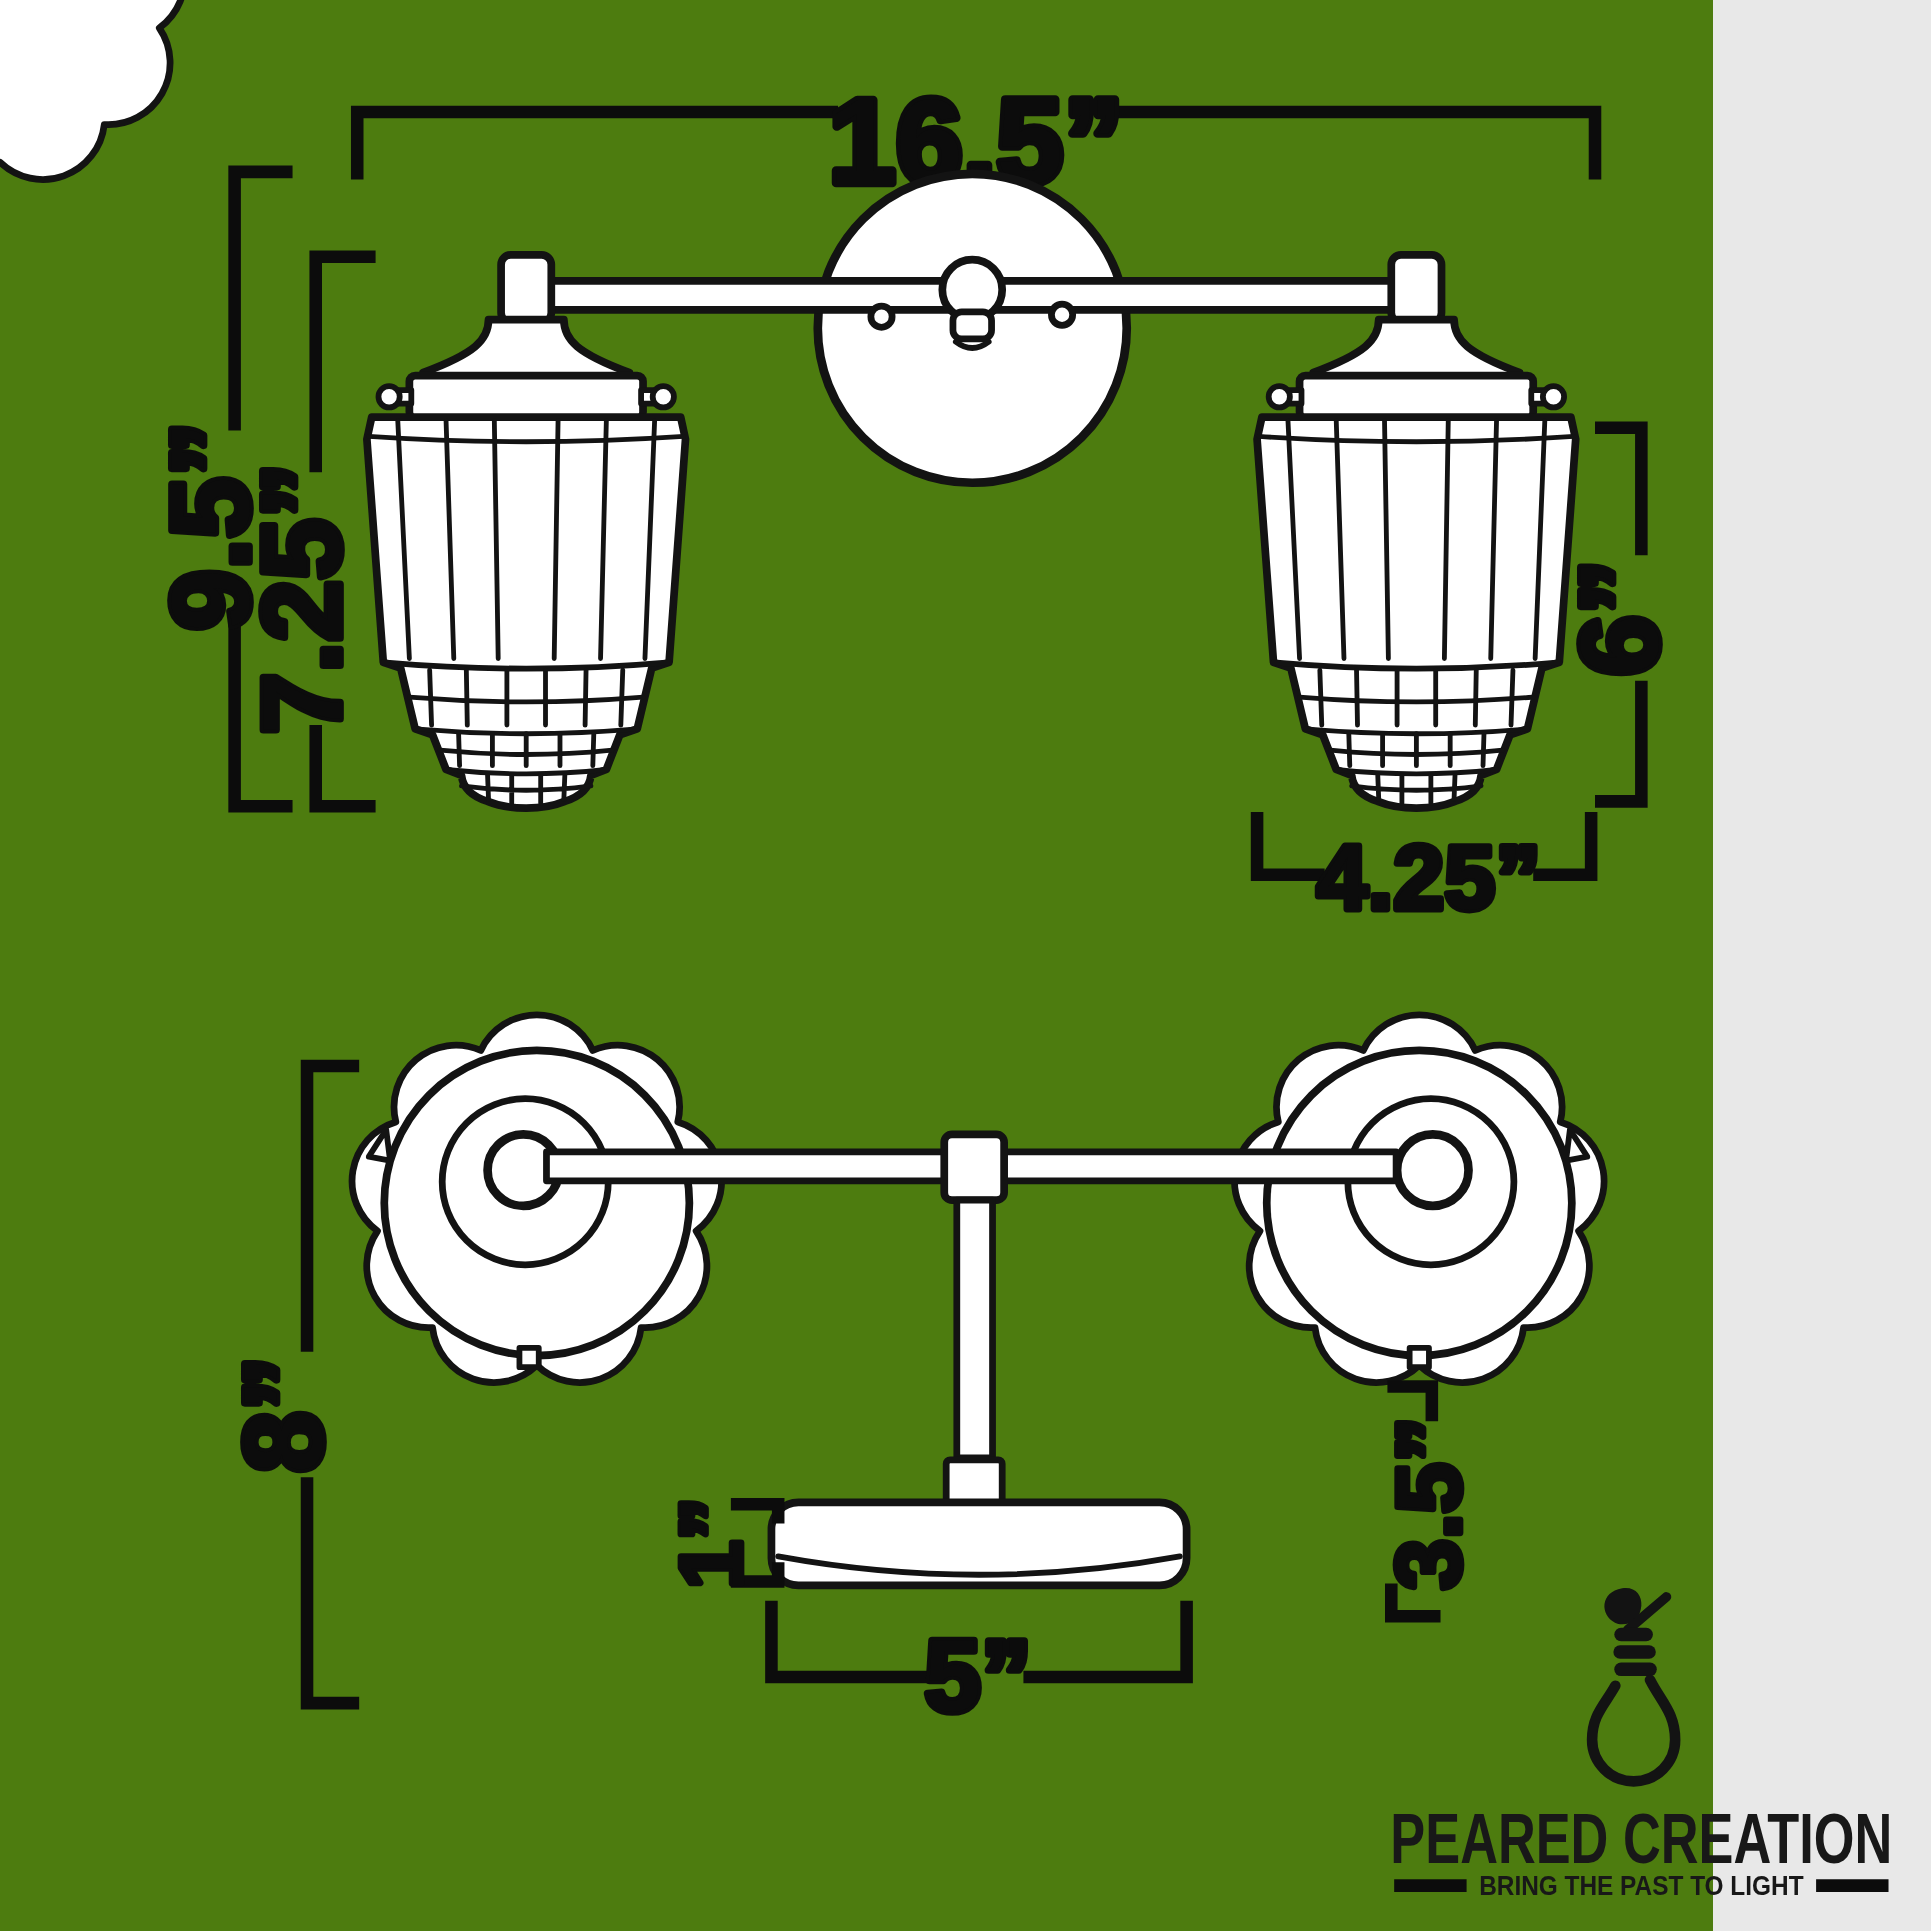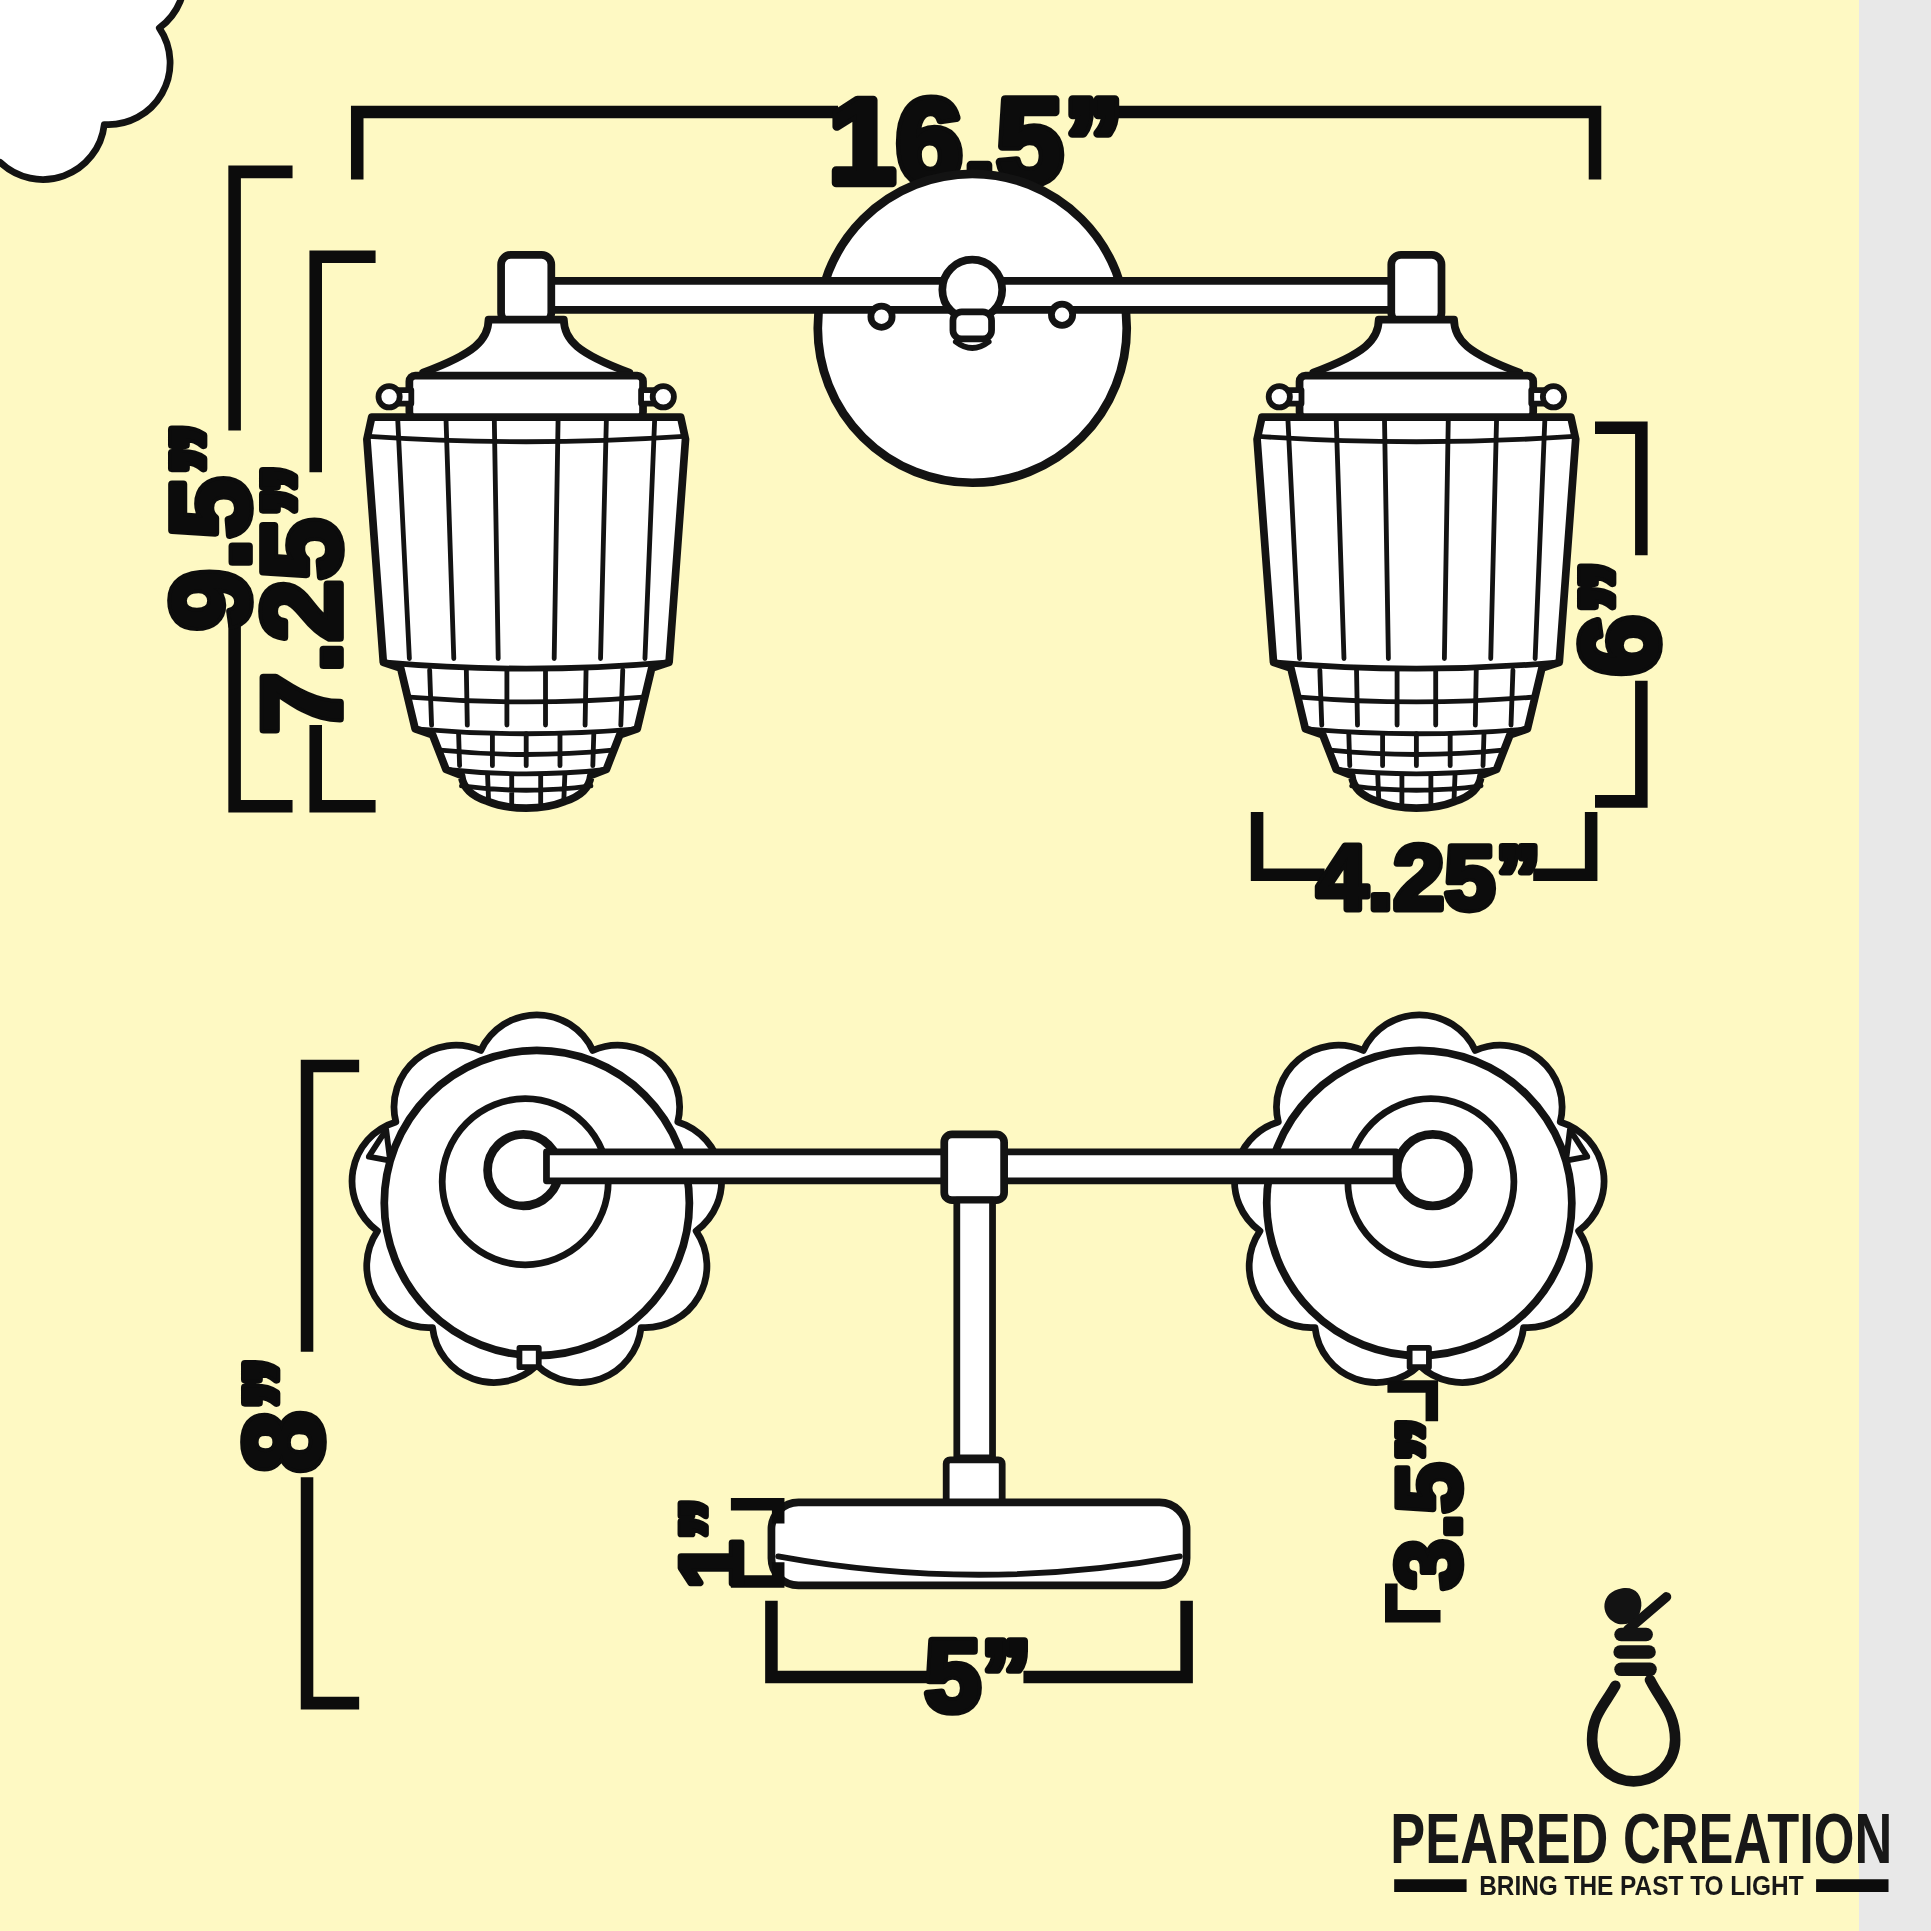--- a/index.html
+++ b/index.html
@@ -1,17 +1,17 @@
 <!DOCTYPE html>
 <html><head>
 <meta charset="utf-8">
 <style>
   html,body{margin:0;padding:0;background:#e8e8e8;}
   .page{
-    width:1859px;height:1931px;background:#fef9c3;position:relative;
+    width:1713px;height:1931px;background:#4d7c0f;position:relative;
     font-family:"Liberation Sans", sans-serif;
   }
   svg{display:block;width:1931px;height:1931px;}
   .ink{stroke:#131313;fill:none;stroke-linecap:round;stroke-linejoin:round;}
   .wfill{fill:#ffffff;}
   .dimline{stroke:#0c0c0c;stroke-width:13;fill:none;stroke-linecap:butt;stroke-linejoin:miter;}
   .dimtxt{
     font-family:"Liberation Sans", sans-serif;font-weight:700;fill:#0c0c0c;
     stroke:#0c0c0c;paint-order:stroke;stroke-linejoin:round;
   }

